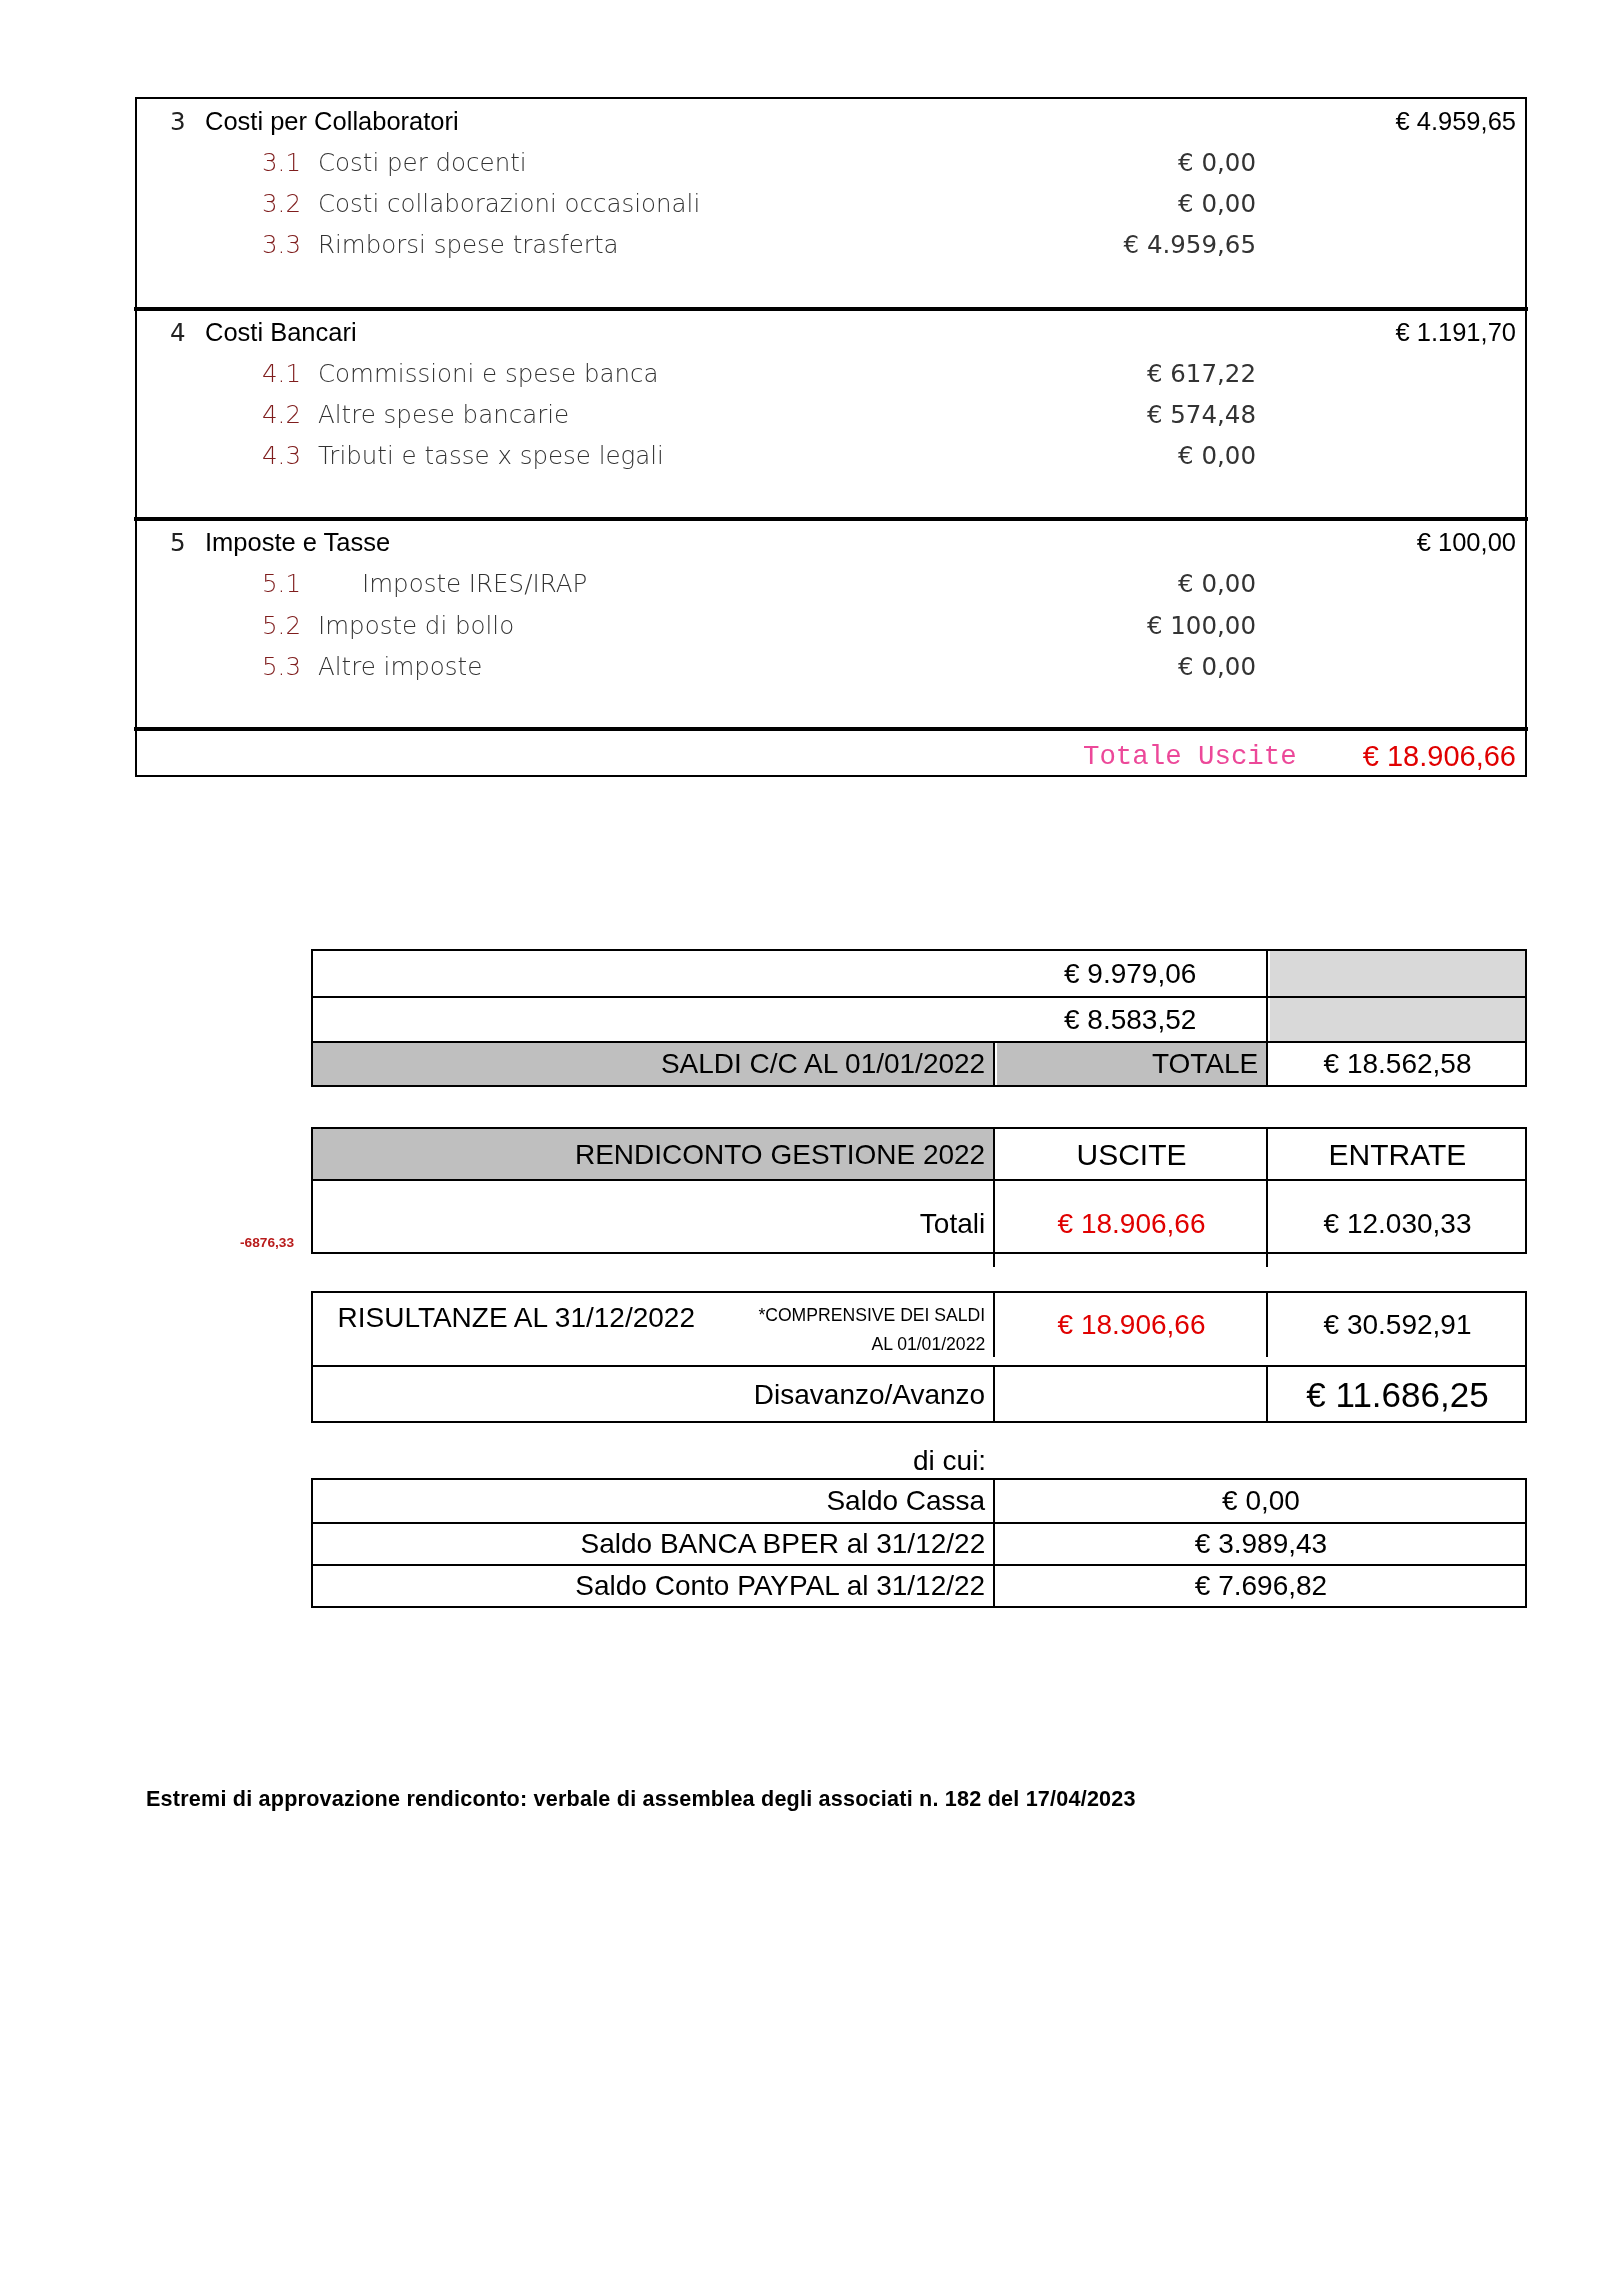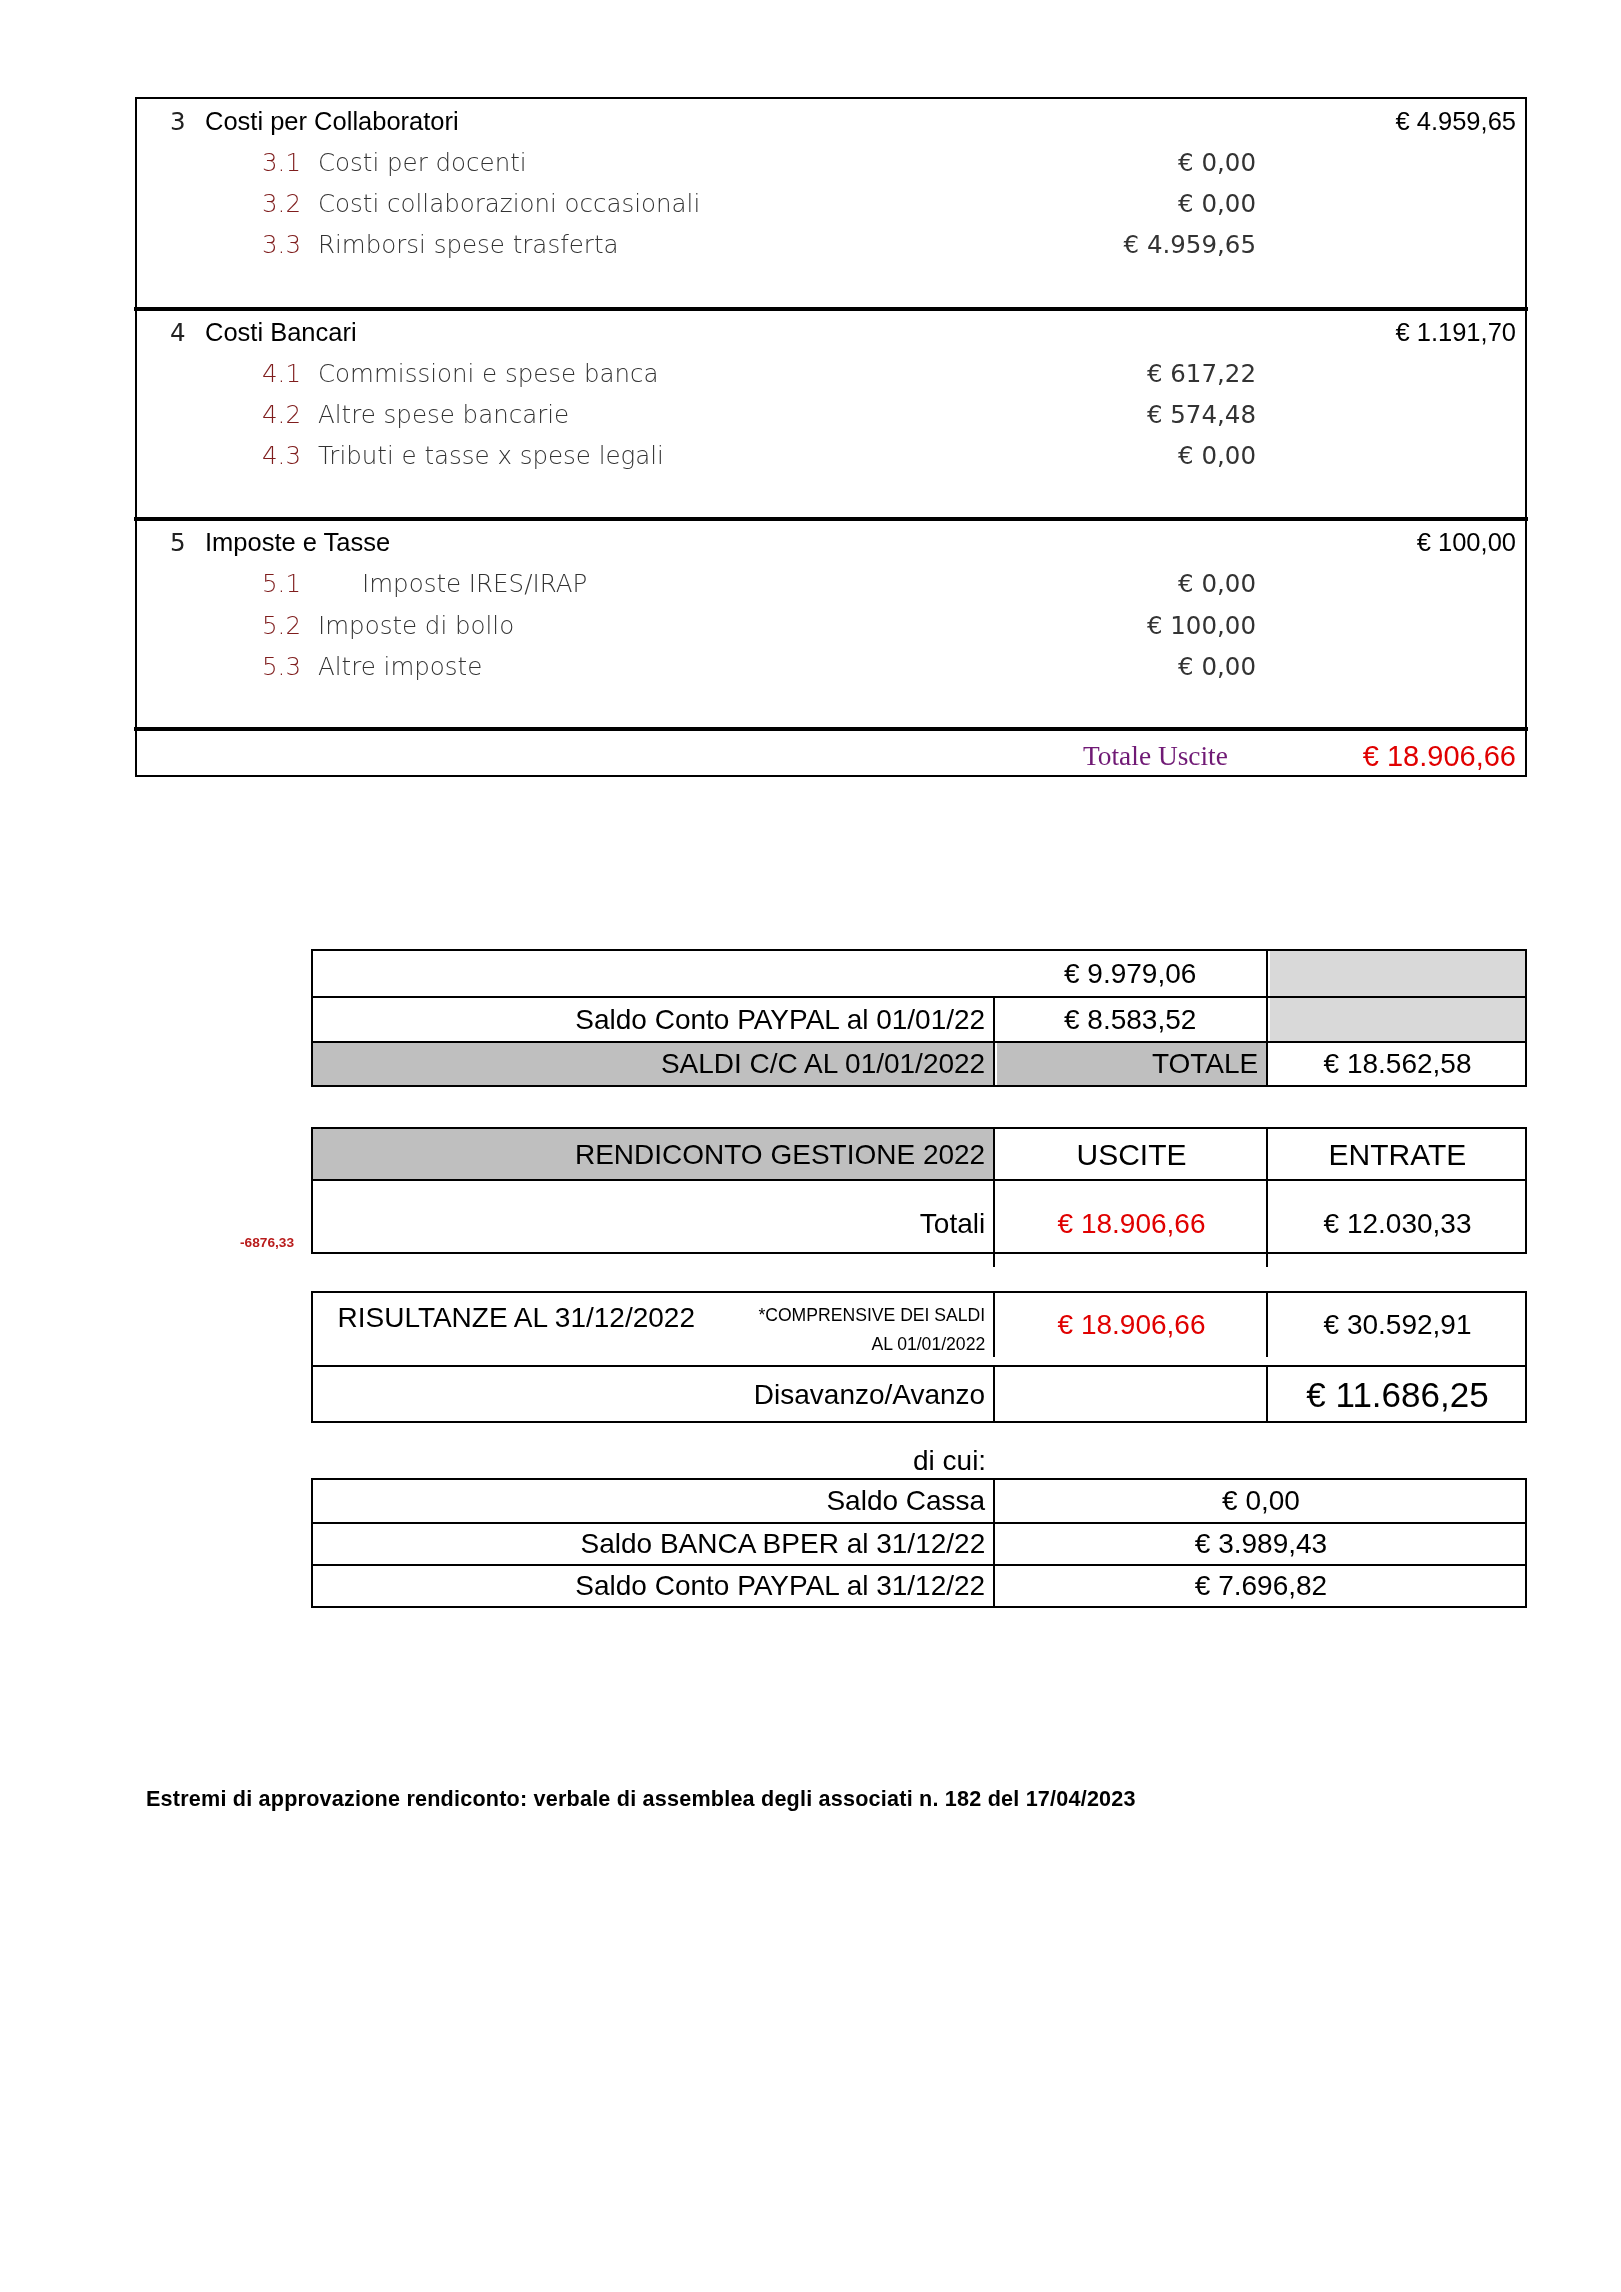--- a/index.html
+++ b/index.html
@@ -14,21 +14,21 @@
     border: 2.9px solid #000;
   }
   .section-divider { position: absolute; left: -2.9px; right: -2.9px; height: 3.9px; background: #000; }
   .txt { position: absolute; font-family: "DejaVu Sans", sans-serif; white-space: nowrap; line-height: 1; }
   .cat-num { font-size: 24.5px; color: #222; }
   .cat-title { font-size: 25.5px; color: #000; font-family: "Liberation Sans", sans-serif; }
   .sub-num { font-size: 24.5px; color: #7f1d1d; font-weight: 300; }
   .sub-label { font-size: 24.5px; color: #333; font-weight: 300; }
   .sub-amt { font-size: 24.5px; color: #333; text-align: right; width: 196px; }
   .cat-amt { font-size: 25.5px; color: #000; text-align: right; width: 245px; font-family: "Liberation Sans", sans-serif; }
-  .totale-label { font-size: 27.4px; color: #701a75; font-family: Liberation Serif, serif; }
+  .totale-label { font-size: 27.4px; color: #ec4899; font-family: Liberation Mono, monospace; }
   .totale-amt { font-size: 29px; color: #e00000; text-align: right; width: 245px; font-family: "Liberation Sans", sans-serif; }
 
   
   .tbl { position: absolute; left: 311px; width: 1216px; border: 2px solid #000; }
   .tbl .row { position: absolute; left: 0; right: 0; border-top: 2px solid #000; }
   .tbl .row.first { border-top: none; }
   .cell { position: absolute; top: 0; bottom: 0; display: flex; align-items: center; font-family: "Liberation Sans", sans-serif; white-space: nowrap; }
   .c1 { left: 0; width: 682px; justify-content: flex-end; padding-right: 7.8px; border-right: 2px solid #000; }
   .c2 { left: 684px; width: 271px; border-right: 2px solid #000; }
   .c3 { left: 957px; right: 0; justify-content: center; }
@@ -103,21 +103,20 @@
   <span class="txt totale-label" style="left:946px; top:644px;">Totale Uscite</span>
   <span class="txt totale-amt" style="left:1134px; top:643px;">€ 18.906,66</span>
 </div>
 
 <div class="tbl" style="top:949px; height:138px;">
   <div class="row first" style="top:0; height:45px;">
     <div class="cell c2 fs28" style="padding-left:67px;">€ 9.979,06</div>
     <div class="cell c3 gray-light"></div>
   </div>
   <div class="row" style="top:45px; height:45px;">
-    <div class="cell c1 fs28">Saldo Conto PAYPAL al 01/01/22</div>
     <div class="cell c2 fs28" style="padding-left:67px;">€ 8.583,52</div>
     <div class="cell c3 gray-light"></div>
   </div>
   <div class="row" style="top:90px; height:44px;">
     <div class="cell c1 fs28 gray-dark">SALDI C/C AL 01/01/2022</div>
     <div class="cell c2 fs28 gray-dark" style="justify-content:flex-end; padding-right:7.8px;">TOTALE</div>
     <div class="cell c3 fs28">€ 18.562,58</div>
   </div>
 </div>
 

